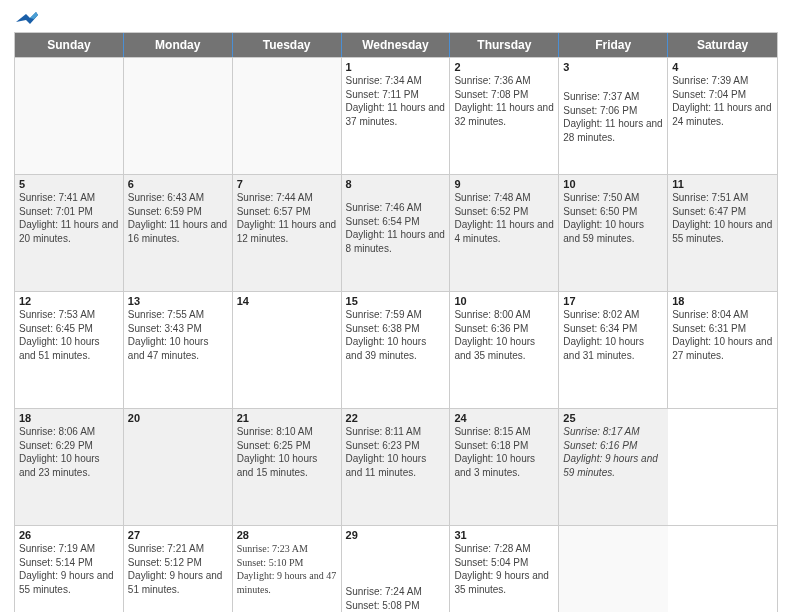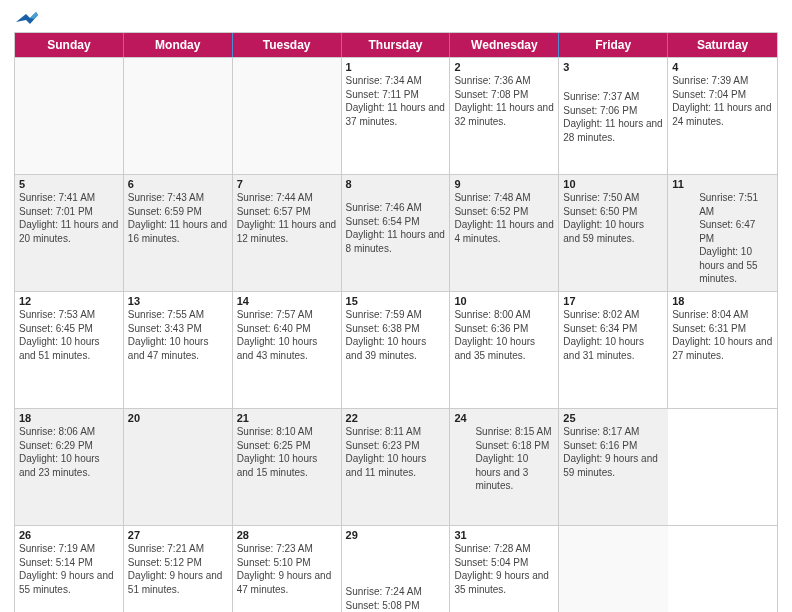--- a/index.html
+++ b/index.html
@@ -14,21 +14,21 @@
     .logo-text-general { font-size: 18px; font-weight: bold; color: #333; }
     .logo-text-blue { font-size: 18px; font-weight: bold; color: #1a5fa8; }
     .logo-icon { width: 22px; height: 16px; margin-left: 2px; }
     
     .title-area { text-align: right; }
     .month-title { font-size: 32px; font-weight: 300; color: #333; line-height: 1.1; }
     .location-title { font-size: 14px; color: #555; margin-top: 2px; }
     
     .calendar { flex: 1; display: flex; flex-direction: column; border: 1px solid #ccc; }
     
-    .cal-header { display: grid; grid-template-columns: repeat(7, 1fr); background: #be185d; }
+    .cal-header { display: grid; grid-template-columns: repeat(7, 1fr); background: #737373; }
     .cal-header-cell { color: #fff; text-align: center; padding: 5px 2px; font-size: 12px; font-weight: bold; border-right: 1px solid #4a8fd5; }
     .cal-header-cell:last-child { border-right: none; }
     
     .cal-body { flex: 1; display: grid; grid-template-rows: repeat(5, 1fr); }
     
     .cal-row { display: grid; grid-template-columns: repeat(7, 1fr); border-top: 1px solid #ccc; }
     
     .cal-cell { border-right: 1px solid #ccc; padding: 3px 4px; font-size: 9.5px; color: #333; min-height: 0; overflow: hidden; }
     .cal-cell:last-child { border-right: none; }
     .cal-cell.empty { background: #f9f9f9; }
@@ -56,22 +56,22 @@
       <div class="month-title"></div>
       <div class="location-title"></div>
     </div>
   </div>
 
   <div class="calendar">
     <div class="cal-header">
     <div class="cal-header-cell">Sunday</div>
         <div class="cal-header-cell">Monday</div>
         <div class="cal-header-cell">Tuesday</div>
+        <div class="cal-header-cell">Wednesday</div>
         <div class="cal-header-cell">Thursday</div>
-        <div class="cal-header-cell">Wednesday</div>
         <div class="cal-header-cell">Friday</div>
         <div class="cal-header-cell">Saturday</div>
       </div>
     <div class="cal-body">
     <div class="cal-row">
           <div class="cal-cell empty"></div>
           <div class="cal-cell empty"></div>
           <div class="cal-cell empty"></div>
           <div class="cal-cell">
             <div class="day-num">1</div>
@@ -100,21 +100,21 @@
         </div>
         <div class="cal-row">
           <div class="cal-cell shaded">
             <div class="day-num">5</div>
             <div class="day-info" style="white-space: pre-line;">Sunrise: 7:41 AM
 Sunset: 7:01 PM
 Daylight: 11 hours and 20 minutes.</div>
           </div>
           <div class="cal-cell shaded">
             <div class="day-num">6</div>
-            <div class="day-info" style="white-space: pre-line;">Sunrise: 7:43 AM
+            <div class="day-info" style="white-space: pre-line;">Sunrise: 6:43 AM
 Sunset: 6:59 PM
 Daylight: 11 hours and 16 minutes.</div>
           </div>
           <div class="cal-cell shaded">
             <div class="day-num">7</div>
             <div class="day-info" style="white-space: pre-line;">Sunrise: 7:44 AM
 Sunset: 6:57 PM
 Daylight: 11 hours and 12 minutes.</div>
           </div>
           <div class="cal-cell shaded">
@@ -130,43 +130,40 @@
 Daylight: 11 hours and 4 minutes.</div>
           </div>
           <div class="cal-cell shaded">
             <div class="day-num">10</div>
             <div class="day-info" style="white-space: pre-line;">Sunrise: 7:50 AM
 Sunset: 6:50 PM
 Daylight: 10 hours and 59 minutes.</div>
           </div>
           <div class="cal-cell shaded">
             <div class="day-num">11</div>
-            <div class="day-info" style="white-space: pre-line; margin-left: 27px;">Sunrise: 7:51 AM
+            <div class="day-info" style="white-space: pre-line;">Sunrise: 7:51 AM
 Sunset: 6:47 PM
 Daylight: 10 hours and 55 minutes.</div>
           </div>
         </div>
         <div class="cal-row">
           <div class="cal-cell">
             <div class="day-num">12</div>
             <div class="day-info" style="white-space: pre-line;">Sunrise: 7:53 AM
 Sunset: 6:45 PM
 Daylight: 10 hours and 51 minutes.</div>
           </div>
           <div class="cal-cell">
             <div class="day-num">13</div>
             <div class="day-info" style="white-space: pre-line;">Sunrise: 7:55 AM
 Sunset: 3:43 PM
 Daylight: 10 hours and 47 minutes.</div>
           </div>
           <div class="cal-cell">
             <div class="day-num">14</div>
-            <div class="day-info" style="white-space: pre-line;">Sunrise: 7:57 AM
-Sunset: 6:40 PM
-Daylight: 10 hours and 43 minutes.</div>
           </div>
           <div class="cal-cell">
             <div class="day-num">15</div>
             <div class="day-info" style="white-space: pre-line;">Sunrise: 7:59 AM
 Sunset: 6:38 PM
 Daylight: 10 hours and 39 minutes.</div>
           </div>
           <div class="cal-cell">
             <div class="day-num">10</div>
             <div class="day-info" style="white-space: pre-line;">Sunrise: 8:00 AM
@@ -203,47 +200,47 @@
 Daylight: 10 hours and 15 minutes.</div>
           </div>
           <div class="cal-cell shaded">
             <div class="day-num">22</div>
             <div class="day-info" style="white-space: pre-line;">Sunrise: 8:11 AM
 Sunset: 6:23 PM
 Daylight: 10 hours and 11 minutes.</div>
           </div>
           <div class="cal-cell shaded">
             <div class="day-num">24</div>
-            <div class="day-info" style="white-space: pre-line; margin-left: 21px;">Sunrise: 8:15 AM
+            <div class="day-info" style="white-space: pre-line;">Sunrise: 8:15 AM
 Sunset: 6:18 PM
 Daylight: 10 hours and 3 minutes.</div>
           </div>
           <div class="cal-cell shaded">
             <div class="day-num">25</div>
-            <div class="day-info" style="white-space: pre-line;">Sunrise: 8:17 AM
+            <div class="day-info" style="white-space: pre-line; font-style: italic;">Sunrise: 8:17 AM
 Sunset: 6:16 PM
 Daylight: 9 hours and 59 minutes.</div>
           </div>
         </div>
         <div class="cal-row">
           <div class="cal-cell">
             <div class="day-num">26</div>
             <div class="day-info" style="white-space: pre-line;">Sunrise: 7:19 AM
 Sunset: 5:14 PM
 Daylight: 9 hours and 55 minutes.</div>
           </div>
           <div class="cal-cell">
             <div class="day-num">27</div>
             <div class="day-info" style="white-space: pre-line;">Sunrise: 7:21 AM
 Sunset: 5:12 PM
 Daylight: 9 hours and 51 minutes.</div>
           </div>
           <div class="cal-cell">
             <div class="day-num">28</div>
-            <div class="day-info" style="white-space: pre-line;">Sunrise: 7:23 AM
+            <div class="day-info" style="white-space: pre-line; font-family: Liberation Serif, serif;">Sunrise: 7:23 AM
 Sunset: 5:10 PM
 Daylight: 9 hours and 47 minutes.</div>
           </div>
           <div class="cal-cell">
             <div class="day-num">29</div>
             <div class="day-info" style="white-space: pre-line; margin-top: 44px;">Sunrise: 7:24 AM
 Sunset: 5:08 PM
 Daylight: 9 hours and 43 minutes.</div>
           </div>
           <div class="cal-cell">

